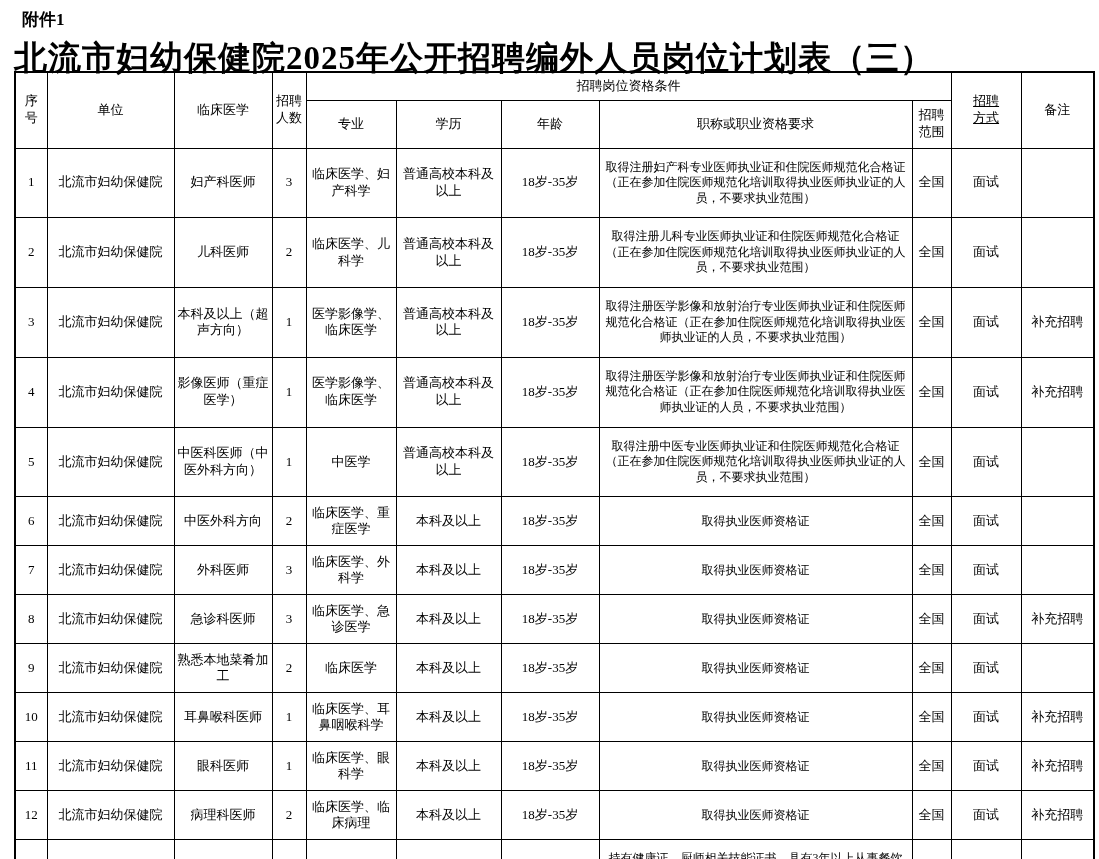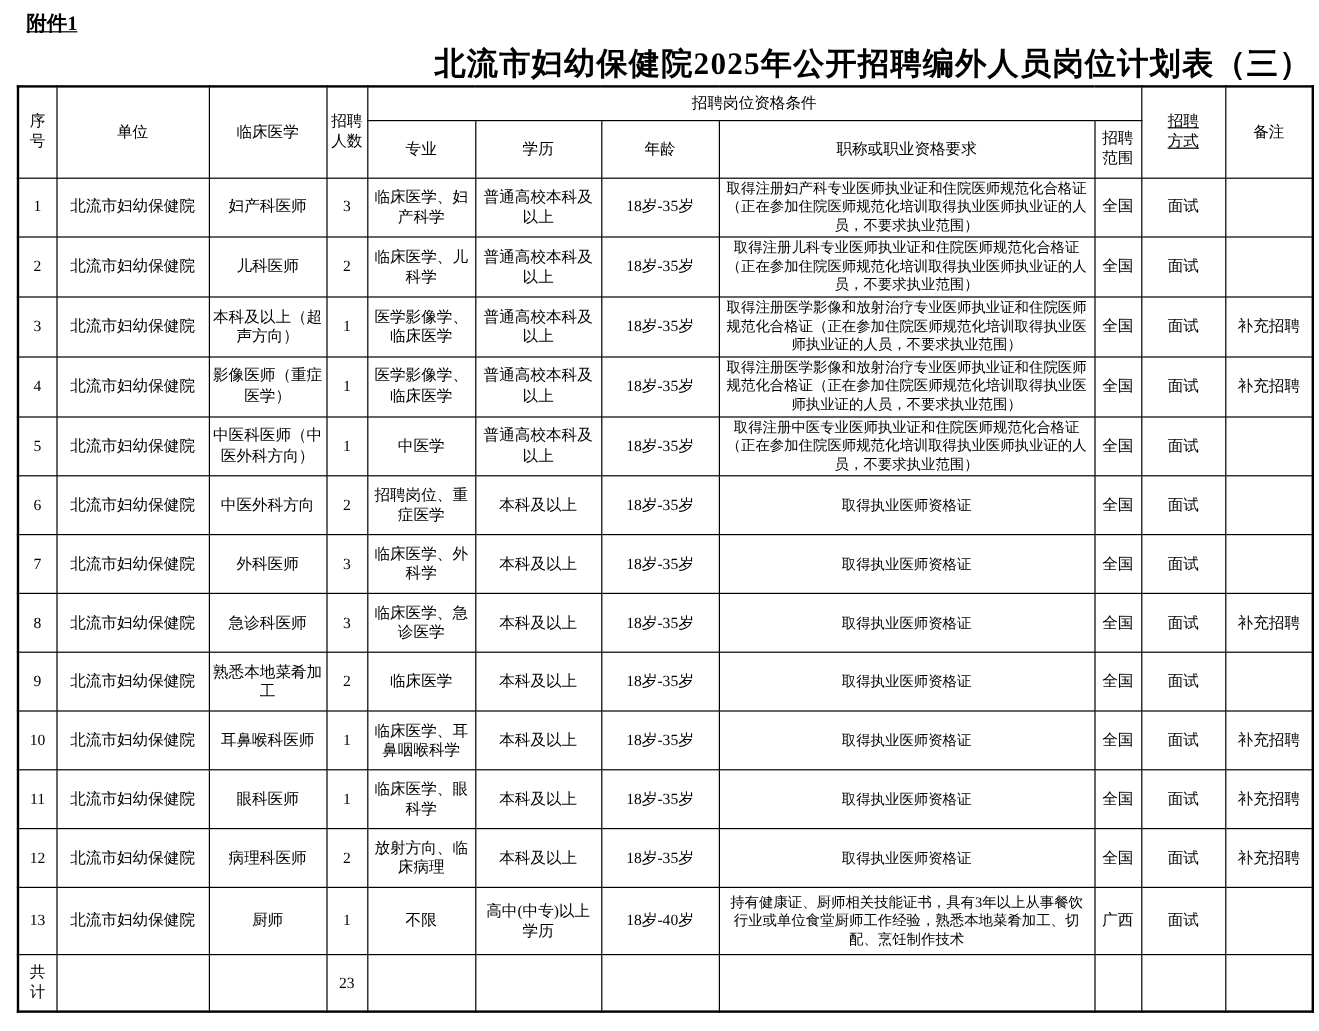--- a/index.html
+++ b/index.html
@@ -2,44 +2,44 @@
 <html><head>
 <meta charset="utf-8">
 <style>
   html,body { margin:0; padding:0; background:#ffffff; }
   body {
     width:1099px; height:859px; position:relative;
     color:#000; font-family:"Liberation Serif","DejaVu Serif",serif;
   }
   .attachment {
     position:absolute; left:22px; top:8px;
-    font-size:17px; font-weight:bold;text-decoration:underline;
+    font-size:17px; font-weight:bold;
   }
   .title {
     position:absolute; left:14px; top:36px; width:1079px;
-    text-align:right; font-size:26px; font-weight:bold;
+    text-align:left; font-size:33px; font-weight:bold;
     letter-spacing:1px; white-space:nowrap;
   }
   table.plan {
     position:absolute; left:14px; top:71px; width:1079px;
     border-collapse:collapse; table-layout:fixed;
     border:2px solid #000;
   }
   .plan th, .plan td {
     border:1px solid #000;
     font-weight:normal;
     font-size:13px;
     line-height:1.3;
     text-align:center;
     vertical-align:middle;
     padding:2px 3px;
     word-break:break-all;
     overflow:hidden;
   }
-  .plan td.qual { font-size:12px; padding:1px 4px; }
+  .plan td.qual { font-size:12px; padding:11px 4px; }
   tr.hrow1 { height:28px; }
   tr.hrow2 { height:48px; }
   tr.data  { height:49px; }
   tr.tall  { height:56px; }
   tr.foot  { height:47px; }
   .wrap2 { display:inline-block; width:2.2em;text-decoration:underline; }
 </style>
 </head>
 <body>
 
@@ -142,21 +142,21 @@
       <td class="qual">取得注册中医专业医师执业证和住院医师规范化合格证（正在参加住院医师规范化培训取得执业医师执业证的人员，不要求执业范围）</td>
       <td>全国</td>
       <td>面试</td>
       <td></td>
     </tr>
     <tr class="data">
       <td>6</td>
       <td>北流市妇幼保健院</td>
       <td>中医外科方向</td>
       <td>2</td>
-      <td>招聘岗位、重症医学</td>
+      <td>临床医学、重症医学</td>
       <td>本科及以上</td>
       <td>18岁-35岁</td>
       <td class="qual">取得执业医师资格证</td>
       <td>全国</td>
       <td>面试</td>
       <td></td>
     </tr>
     <tr class="data">
       <td>7</td>
       <td>北流市妇幼保健院</td>
@@ -220,21 +220,21 @@
       <td class="qual">取得执业医师资格证</td>
       <td>全国</td>
       <td>面试</td>
       <td>补充招聘</td>
     </tr>
     <tr class="data">
       <td>12</td>
       <td>北流市妇幼保健院</td>
       <td>病理科医师</td>
       <td>2</td>
-      <td>放射方向、临床病理</td>
+      <td>临床医学、临床病理</td>
       <td>本科及以上</td>
       <td>18岁-35岁</td>
       <td class="qual">取得执业医师资格证</td>
       <td>全国</td>
       <td>面试</td>
       <td>补充招聘</td>
     </tr>
     <tr class="data tall">
       <td>13</td>
       <td>北流市妇幼保健院</td>

